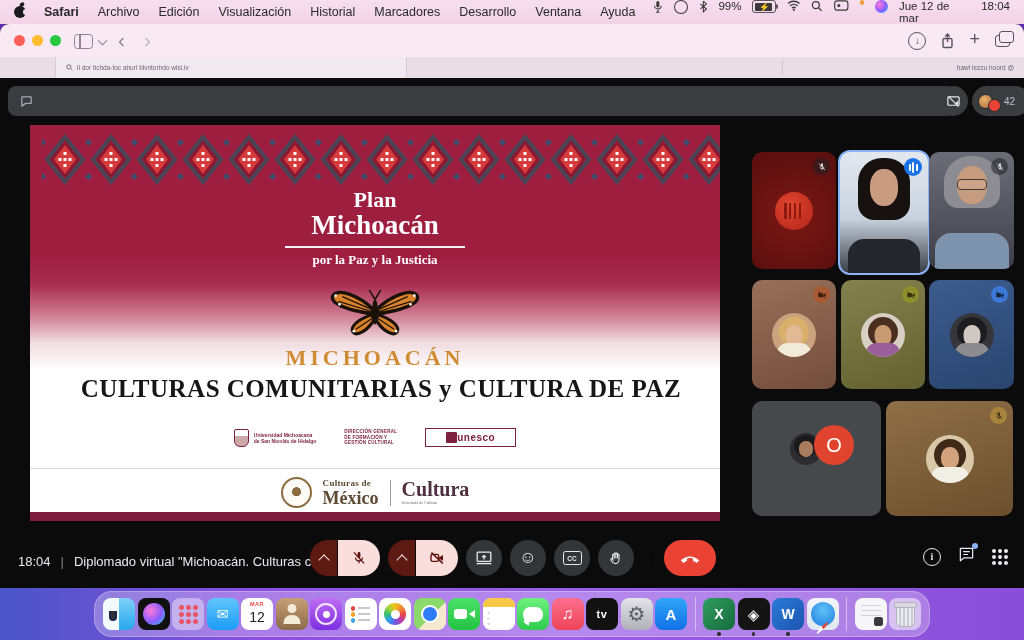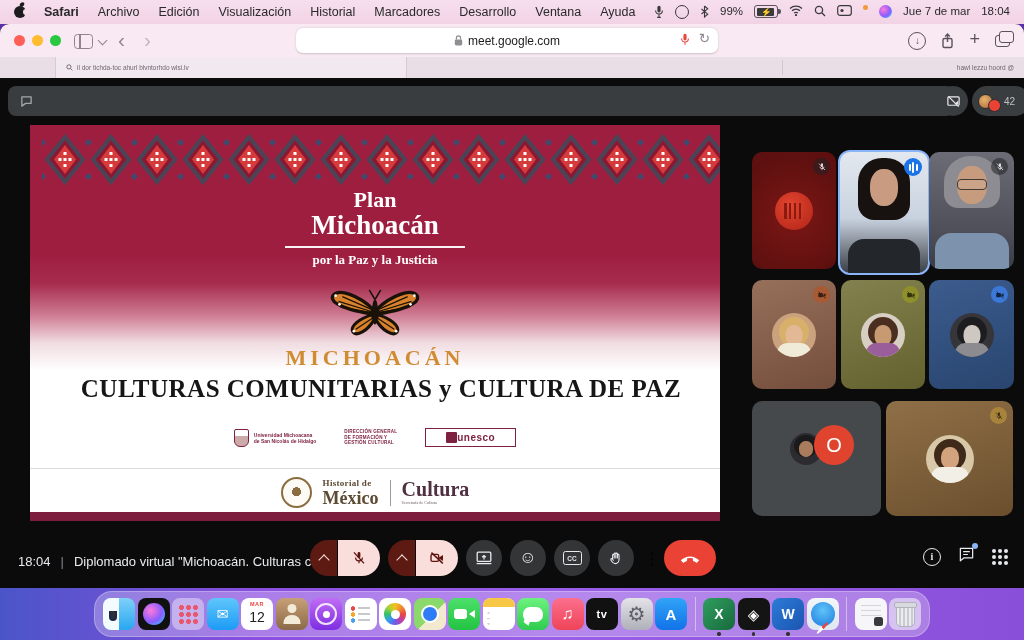--- a/index.html
+++ b/index.html
@@ -259,47 +259,34 @@
       <svg width="12" height="12" viewBox="0 0 12 12">
           <circle cx="5" cy="5" r="3.6" fill="none" stroke="#3a3a3c" stroke-width="1.3"></circle>
           <path d="M7.8 7.8L11 11" stroke="#3a3a3c" stroke-width="1.3"></path>
         </svg>
       <svg width="15" height="11" viewBox="0 0 15 11">
           <rect x="0.7" y="0.7" width="13.6" height="9.6" rx="2.4" fill="none" stroke="#3a3a3c" stroke-width="1.2"></rect>
           <circle cx="5" cy="5.5" r="1.6" fill="#3a3a3c"></circle>
         </svg>
       <span class="odot"></span>
       <span class="siri"></span>
-      <span>Jue 7 de mar</span>
+      <span>Jue 12 de mar</span>
       <span>18:04</span>
     </span>
   </div>
 
   <div class="window">
     <div class="toolbar">
       <span class="tl red"></span>
       <span class="tl yel"></span>
       <span class="tl grn"></span>
       <span class="sbic"></span>
       <span class="sbcar"></span>
       <span class="navarr back">‹</span>
       <span class="navarr fwd">›</span>
-      <div class="urlbar">
-        <svg class="lock" width="9" height="11" viewBox="0 0 9 11">
-            <rect x="0.8" y="4.4" width="7.4" height="6" rx="1.4" fill="#8e8e93"></rect>
-            <path d="M2.4 4.4V3a2.1 2.1 0 0 1 4.2 0v1.4" fill="none" stroke="#8e8e93" stroke-width="1.2"></path>
-          </svg>
-        <span>meet.google.com</span>
-        <svg class="urlmic" width="10" height="14" viewBox="0 0 10 14">
-            <rect x="3.4" y="0.8" width="3.2" height="6.6" rx="1.6" fill="#e8483f"></rect>
-            <path d="M1.6 5.6a3.4 3.4 0 0 0 6.8 0" fill="none" stroke="#e8483f" stroke-width="1.1"></path>
-            <path d="M5 9.2v2.6" stroke="#e8483f" stroke-width="1.1"></path>
-          </svg>
-        <span class="urlreload">↻</span>
-      </div>
       <span class="tbr">
         <span class="dlc">↓</span>
         <svg width="13" height="16" viewBox="0 0 13 16">
             <rect x="2" y="5.5" width="9" height="9" rx="1.5" fill="none" stroke="#5a525c" stroke-width="1.4"></rect>
             <path d="M6.5 9V1.2M4.2 3.4l2.3-2.3 2.3 2.3" fill="none" stroke="#5a525c" stroke-width="1.4"></path>
           </svg>
         <span class="plus">+</span>
         <span class="tabsic"></span>
       </span>
     </div>
@@ -399,21 +386,21 @@
             <span class="unescoglyph"></span>
             <span class="unescotxt">unesco</span>
           </div>
         </div>
 
         <div class="slide-rule"></div>
 
         <div class="gob">
           <span class="seal"></span>
           <span class="gobtxt">
-            <div class="t">Historial de</div>
+            <div class="t">Culturas de</div>
             <div class="m">México</div>
           </span>
           <span class="gobdiv"></span>
           <span class="cultura">
             <div class="c">Cultura</div>
             <div class="cs">Secretaría de Cultura</div>
           </span>
         </div>
 
         <div class="slidebar"></div>

